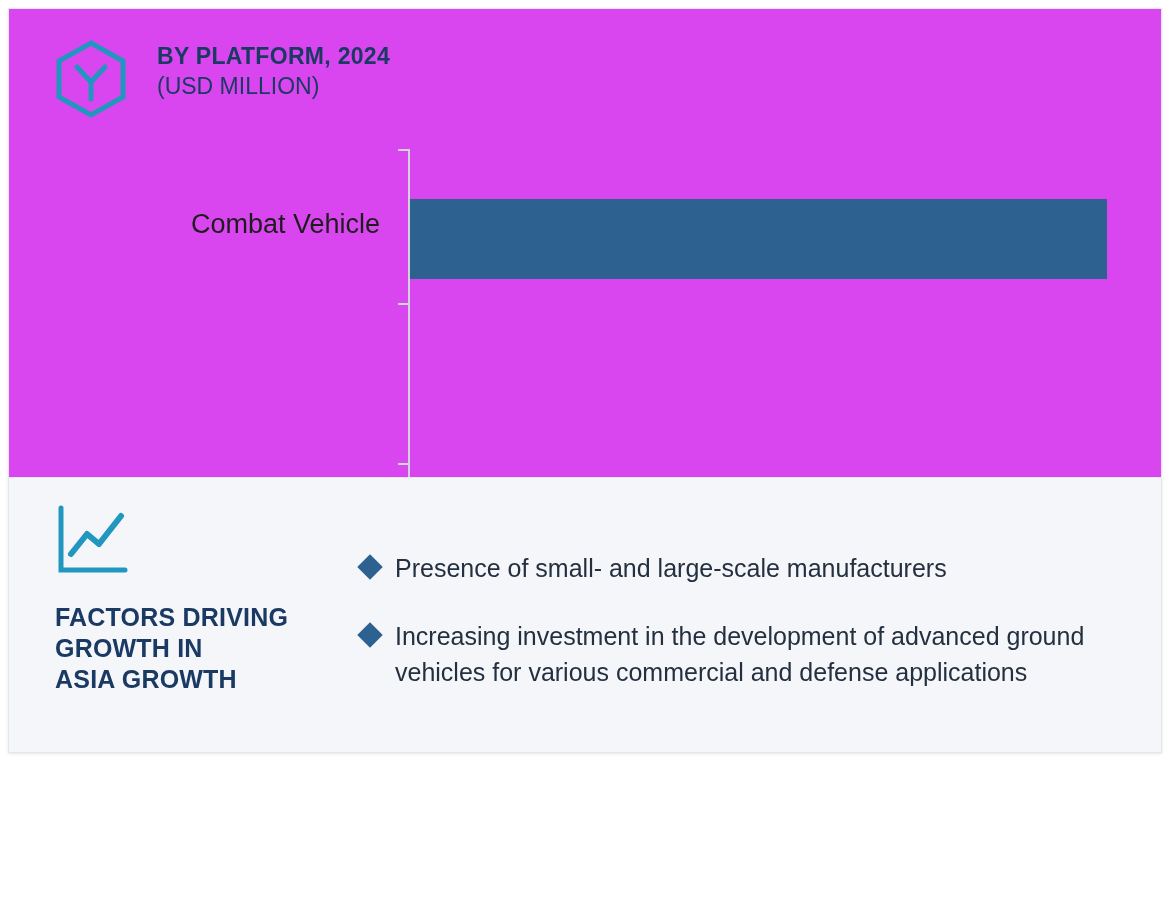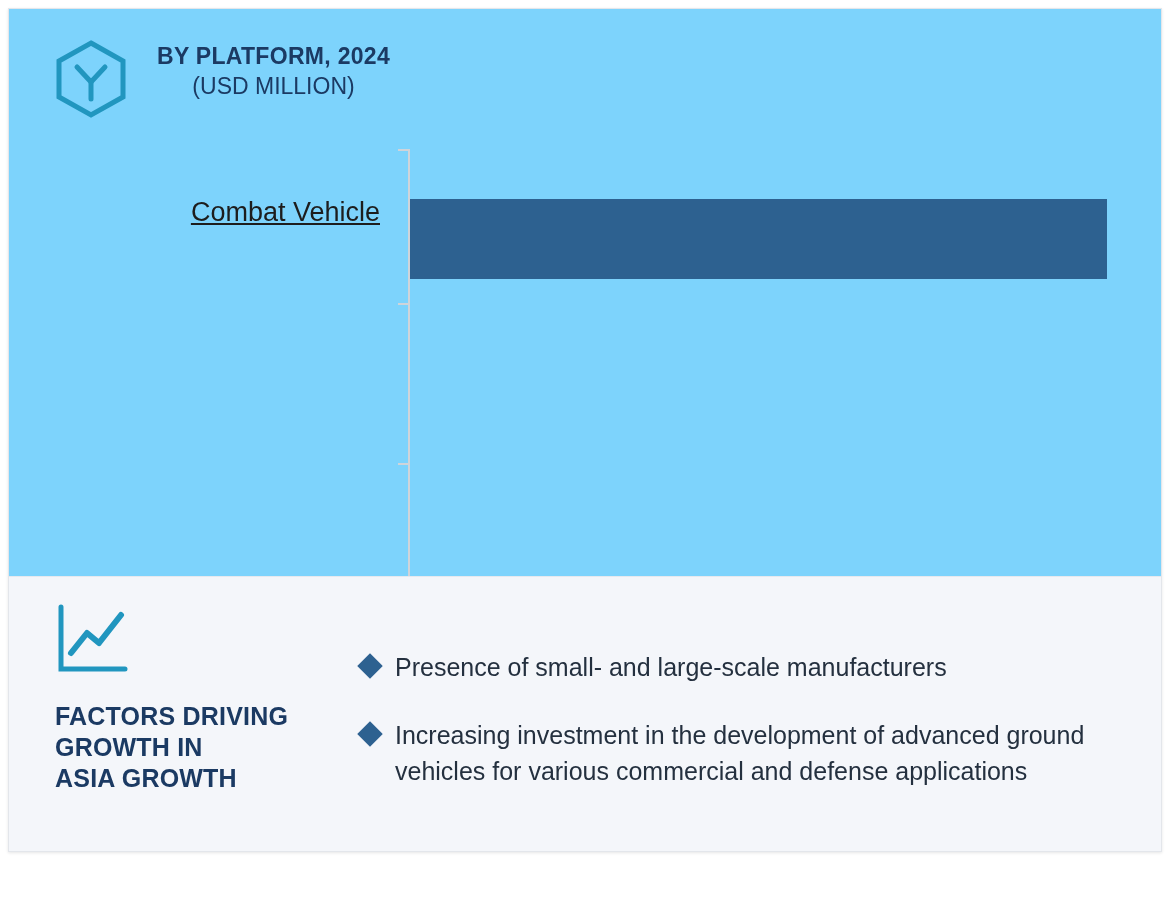--- a/index.html
+++ b/index.html
@@ -12,22 +12,22 @@
     width: 1170px;
     height: 909px;
     font-family: "Liberation Sans", sans-serif;
     overflow: hidden;
   }
   #card {
     position: absolute;
     left: 8px;
     top: 8px;
     width: 1154px;
-    height: 844px;
-    background: #7dd3fc;
+    height: 745px;
+    background: #d946ef;
     border: 1px solid #e3e6eb;
     box-shadow: 0 1px 3px rgba(0,0,0,0.10);
     overflow: hidden;
   }
 
   
   #header {
     position: absolute;
     left: 0; top: 0;
     width: 100%;
@@ -52,21 +52,20 @@
     letter-spacing: 0.3px;
     line-height: 30px;
     white-space: nowrap;
   }
   #chart-subtitle {
     font-size: 23px;
     font-weight: normal;
     color: #1b3a63;
     line-height: 30px;
     white-space: nowrap;
-    text-align: center;
   }
 
   
   #plot {
     position: absolute;
     left: 0;
     top: 118px;
     width: 100%;
     height: 500px;
   }
@@ -182,21 +181,21 @@
   <div id="plot">
 
     <div id="axis-line"></div>
 
     <div class="tick" style="top:22px;"></div>
     <div class="tick" style="top:176px;"></div>
     <div class="tick" style="top:336px;"></div>
     <div class="tick" style="top:498px;"></div>
 
     <div class="bar-row" style="top:54px; height:90px;">
-      <div class="cat-label" style="top:12px;text-decoration:underline;">Combat Vehicle</div>
+      <div class="cat-label" style="top:24px;">Combat Vehicle</div>
       <div class="bar" style="top:18px; width:697px; height:80px;"></div>
     </div>
 
 
   </div>
 
   <div id="footer">
 
     <div id="growth-icon">
       <svg viewBox="0 0 76 76" width="76" height="76" aria-hidden="true">

